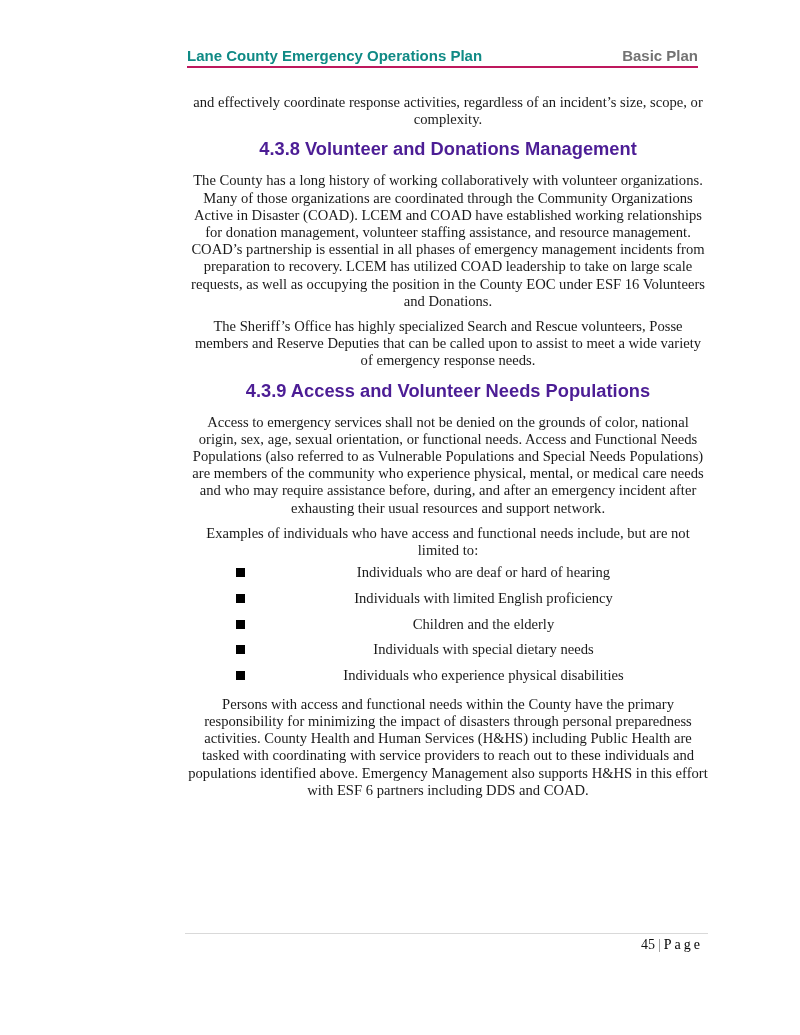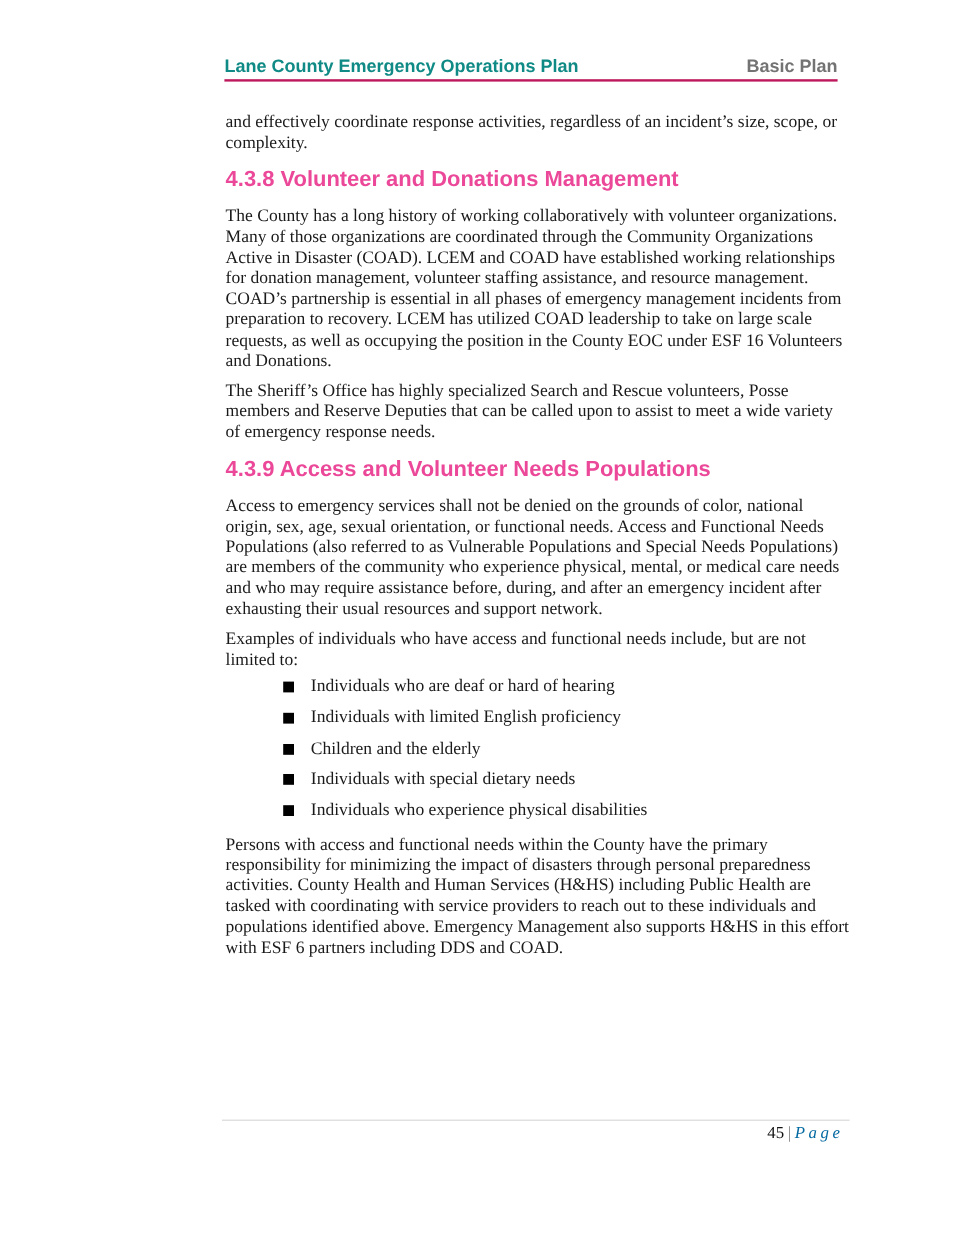--- a/index.html
+++ b/index.html
@@ -50,30 +50,31 @@
     }
     .content {
       position: absolute;
       left: 188px;
       top: 94px;
       width: 520px;
       font-family: "Liberation Serif", serif;
       font-size: 14.6px;
       line-height: 17.2px;
       color: #1a1a1a;
+      text-align: center;
     }
     .content p {
       margin: 0 0 8px 0;
     }
     .content h2 {
       font-family: "Liberation Sans", sans-serif;
       font-weight: bold;
       font-size: 18.3px;
       line-height: 22px;
-      color: #ec4899;
+      color: #4c1d95;
       margin: 10px 0 0 0;
     }
     .content h2 + p {
       margin-top: 12px;
     }
     .bullets {
       list-style: none;
       margin: 0 0 6px 0;
       padding: 0;
     }
@@ -108,23 +109,22 @@
       font-family: "Liberation Serif", serif;
       font-size: 14px;
       color: #111111;
       white-space: nowrap;
     }
     .footer .sep {
       color: #7f7f7f;
       margin: 0 3px;
     }
     .footer .page-word {
-      color: #0369a1;
+      color: #000000;
       letter-spacing: 3px;
-      font-style: italic;
     }
   </style>
 </head>
 <body>
 
 <div class="page">
 
   <div class="header">
     <span class="header-title">Lane County Emergency Operations Plan</span>
     <span class="header-section">Basic Plan</span>

